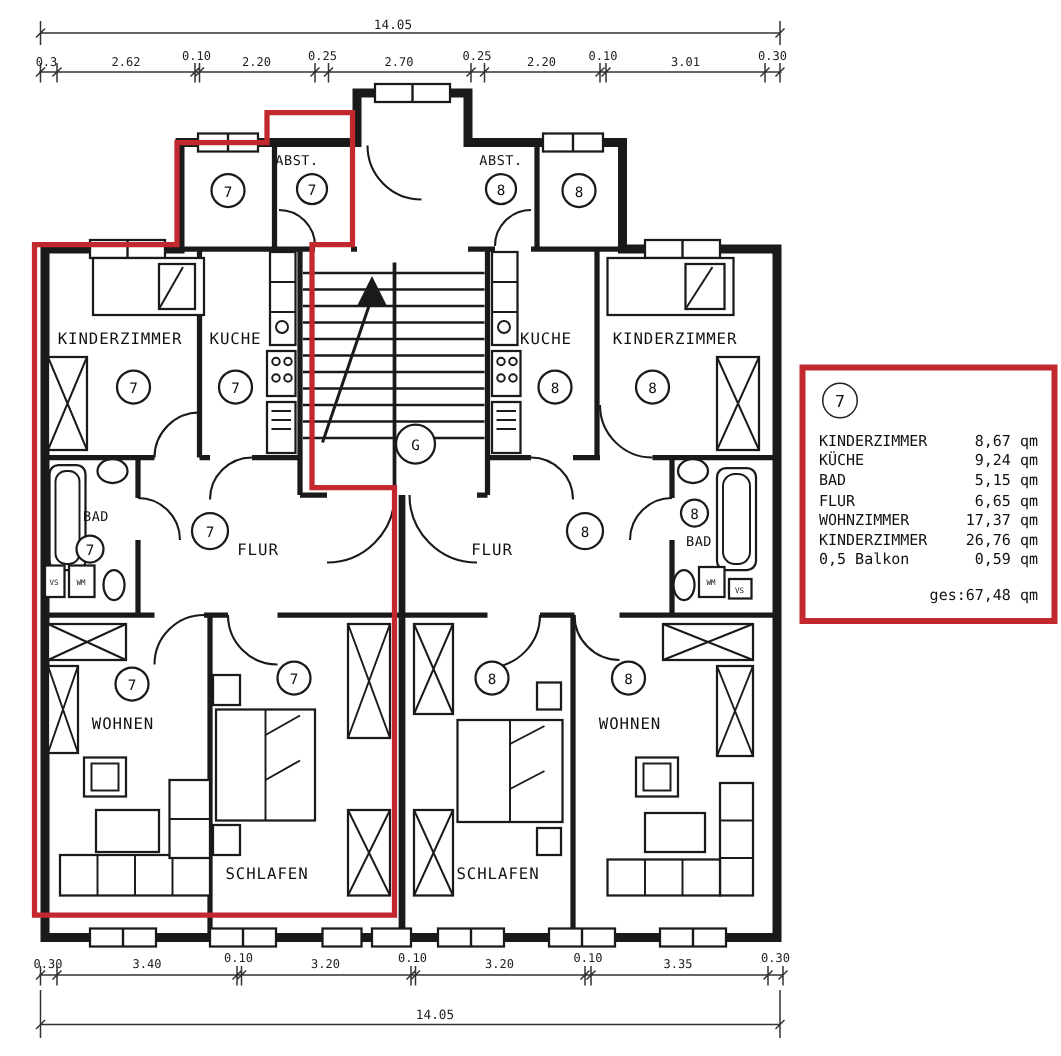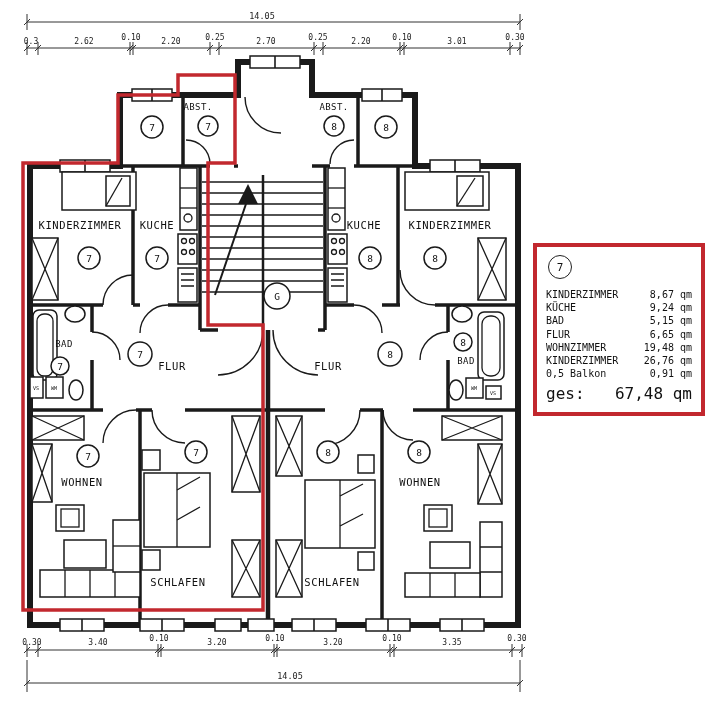--- a/index.html
+++ b/index.html
@@ -30,21 +30,21 @@
     position:absolute;left:533px;top:243px;width:172px;height:173px;
     border:4px solid #c2282e;background:#fff;box-sizing:border-box;
     padding:7px 9px 9px 9px;display:flex;flex-direction:column;color:#111;
   }
   .legend .unit-circle{
     width:22px;height:22px;border:1.6px solid #222;border-radius:50%;
     display:flex;align-items:center;justify-content:center;
     font-size:11px;margin:1px 0 9px 2px;flex:0 0 auto;
   }
   .lrow{display:flex;justify-content:space-between;font-size:10px;line-height:13.2px;white-space:nowrap;}
-  .ltotal{margin-top:auto;display:flex;justify-content:space-between;font-size:16px;}
+  .ltotal{margin-top:auto;display:flex;justify-content:flex-end;font-size:10px;}
 </style>
 </head>
 <body>
 
 <svg id="plan-svg" width="707" height="704" viewBox="0 0 707 704">
 
   <g>
     <path class="dimline" d="M27,30 V14 M520,30 V14 M27,22 H520 M24,25 L30,19 M517,25 L523,19"></path>
     <text class="dimt" x="262" y="19" text-anchor="middle">14.05</text>
   </g>
@@ -393,27 +393,27 @@
   <div class="lrow">
     <span>BAD</span>
     <span>5,15 qm</span>
   </div>
   <div class="lrow">
     <span>FLUR</span>
     <span>6,65 qm</span>
   </div>
   <div class="lrow">
     <span>WOHNZIMMER</span>
-    <span>19,48 qm</span>
+    <span>17,37 qm</span>
   </div>
   <div class="lrow">
     <span>KINDERZIMMER</span>
     <span>26,76 qm</span>
   </div>
   <div class="lrow">
     <span>0,5 Balkon</span>
-    <span>0,91 qm</span>
+    <span>0,59 qm</span>
   </div>
   <div class="ltotal">
     <span>ges:</span>
     <span>67,48 qm</span>
   </div>
 </div>
 
 </body></html>

